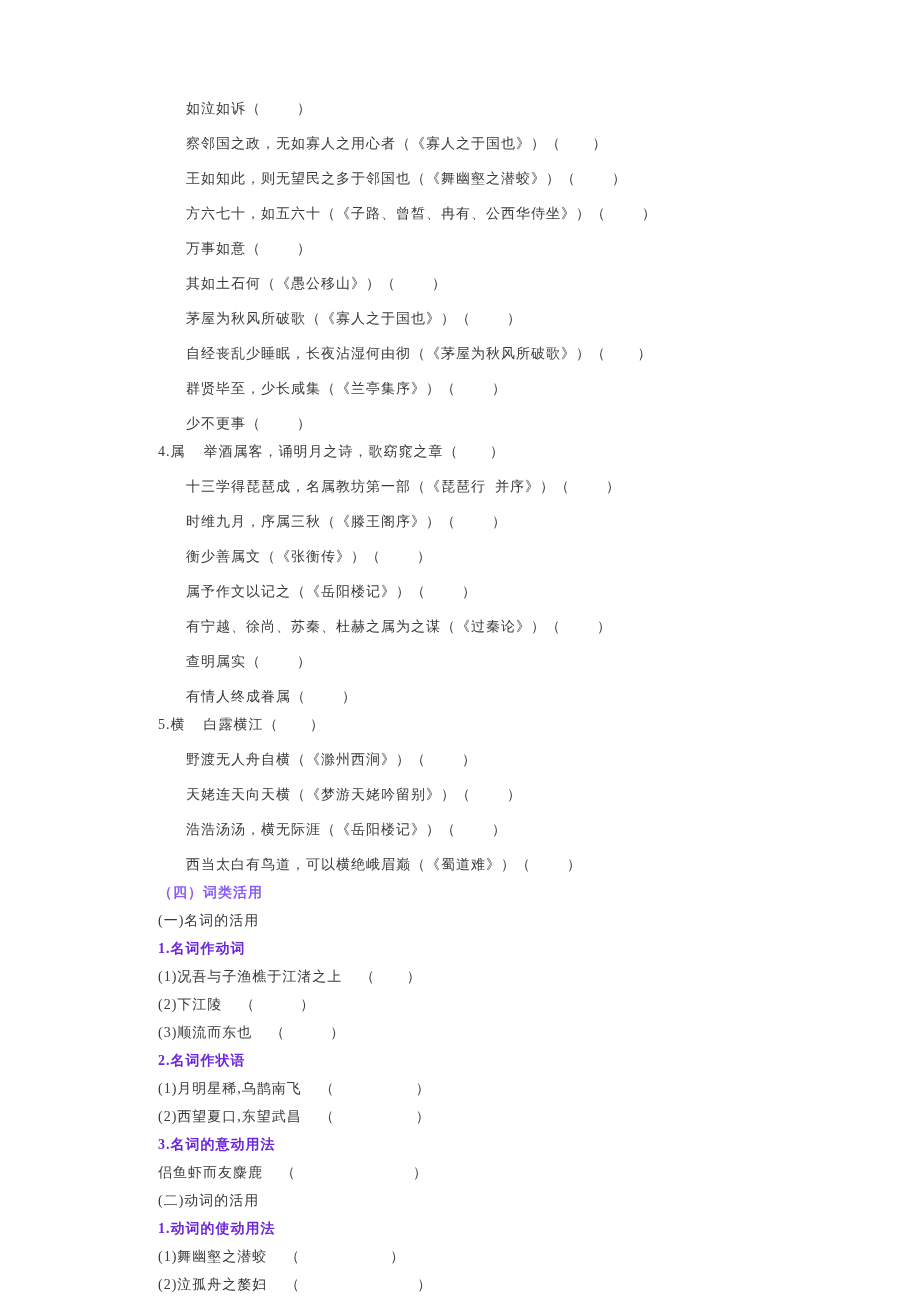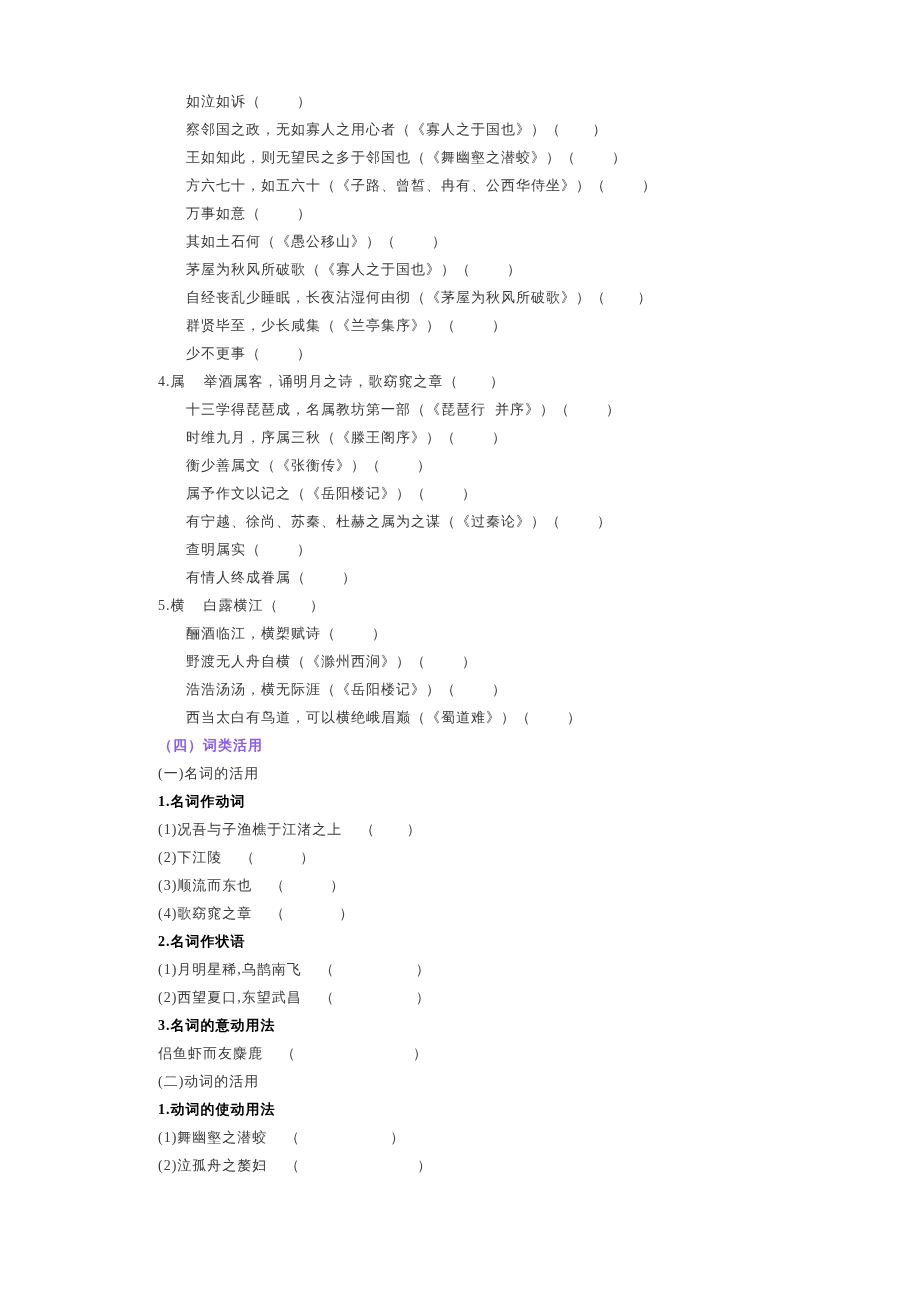--- a/index.html
+++ b/index.html
@@ -14,28 +14,28 @@
   .page {
     width: 920px;
     padding: 88px 130px 60px 130px;
     box-sizing: border-box;
   }
   .line {
     white-space: pre;
     letter-spacing: 1px;
   }
   .indent1 { padding-left: 2em; }
-  .indent2 { padding-left: 4em; }
+  .indent2 { padding-left: 4em; margin-top: 7px; }
   .heading-red {
     color: #8b5cf6;
     font-weight: bold;
   }
   .heading-bold {
     font-weight: bold;
-    color: #000000;
+    color: #6d28d9;
   }
 </style>
 </head>
 <body>
 
 <div class="page">
   <div id="content">
       <div class="line indent2">如泣如诉（        ）</div>
       <div class="line indent2">察邻国之政，无如寡人之用心者（《寡人之于国也》）（       ）</div>
       <div class="line indent2">王如知此，则无望民之多于邻国也（《舞幽壑之潜蛟》）（        ）</div>
@@ -48,31 +48,30 @@
       <div class="line indent2">少不更事（        ）</div>
       <div class="line indent1">4.属    举酒属客，诵明月之诗，歌窈窕之章（       ）</div>
       <div class="line indent2">十三学得琵琶成，名属教坊第一部（《琵琶行  并序》）（        ）</div>
       <div class="line indent2">时维九月，序属三秋（《滕王阁序》）（        ）</div>
       <div class="line indent2">衡少善属文（《张衡传》）（        ）</div>
       <div class="line indent2">属予作文以记之（《岳阳楼记》）（        ）</div>
       <div class="line indent2">有宁越、徐尚、苏秦、杜赫之属为之谋（《过秦论》）（        ）</div>
       <div class="line indent2">查明属实（        ）</div>
       <div class="line indent2">有情人终成眷属（        ）</div>
       <div class="line indent1">5.横    白露横江（       ）</div>
-      <div class="line indent2">酾酒临江，横槊赋诗（        ）</div>
       <div class="line indent2">野渡无人舟自横（《滁州西涧》）（        ）</div>
+      <div class="line indent2">天姥连天向天横（《梦游天姥吟留别》）（        ）</div>
       <div class="line indent2">浩浩汤汤，横无际涯（《岳阳楼记》）（        ）</div>
       <div class="line indent2">西当太白有鸟道，可以横绝峨眉巅（《蜀道难》）（        ）</div>
       <div class="line indent1 heading-red">（四）词类活用</div>
       <div class="line indent1">(一)名词的活用</div>
       <div class="line indent1 heading-bold">1.名词作动词</div>
       <div class="line indent1">(1)况吾与子渔樵于江渚之上    （       ）</div>
       <div class="line indent1">(2)下江陵    （          ）</div>
       <div class="line indent1">(3)顺流而东也    （          ）</div>
-      <div class="line indent1">(4)歌窈窕之章    （            ）</div>
       <div class="line indent1 heading-bold">2.名词作状语</div>
       <div class="line indent1">(1)月明星稀,乌鹊南飞    （                  ）</div>
       <div class="line indent1">(2)西望夏口,东望武昌    （                  ）</div>
       <div class="line indent1 heading-bold">3.名词的意动用法</div>
       <div class="line indent1">侣鱼虾而友麋鹿    （                          ）</div>
       <div class="line indent1">(二)动词的活用</div>
       <div class="line indent1 heading-bold">1.动词的使动用法</div>
       <div class="line indent1">(1)舞幽壑之潜蛟    （                    ）</div>
       <div class="line indent1">(2)泣孤舟之嫠妇    （                          ）</div>
     </div>

